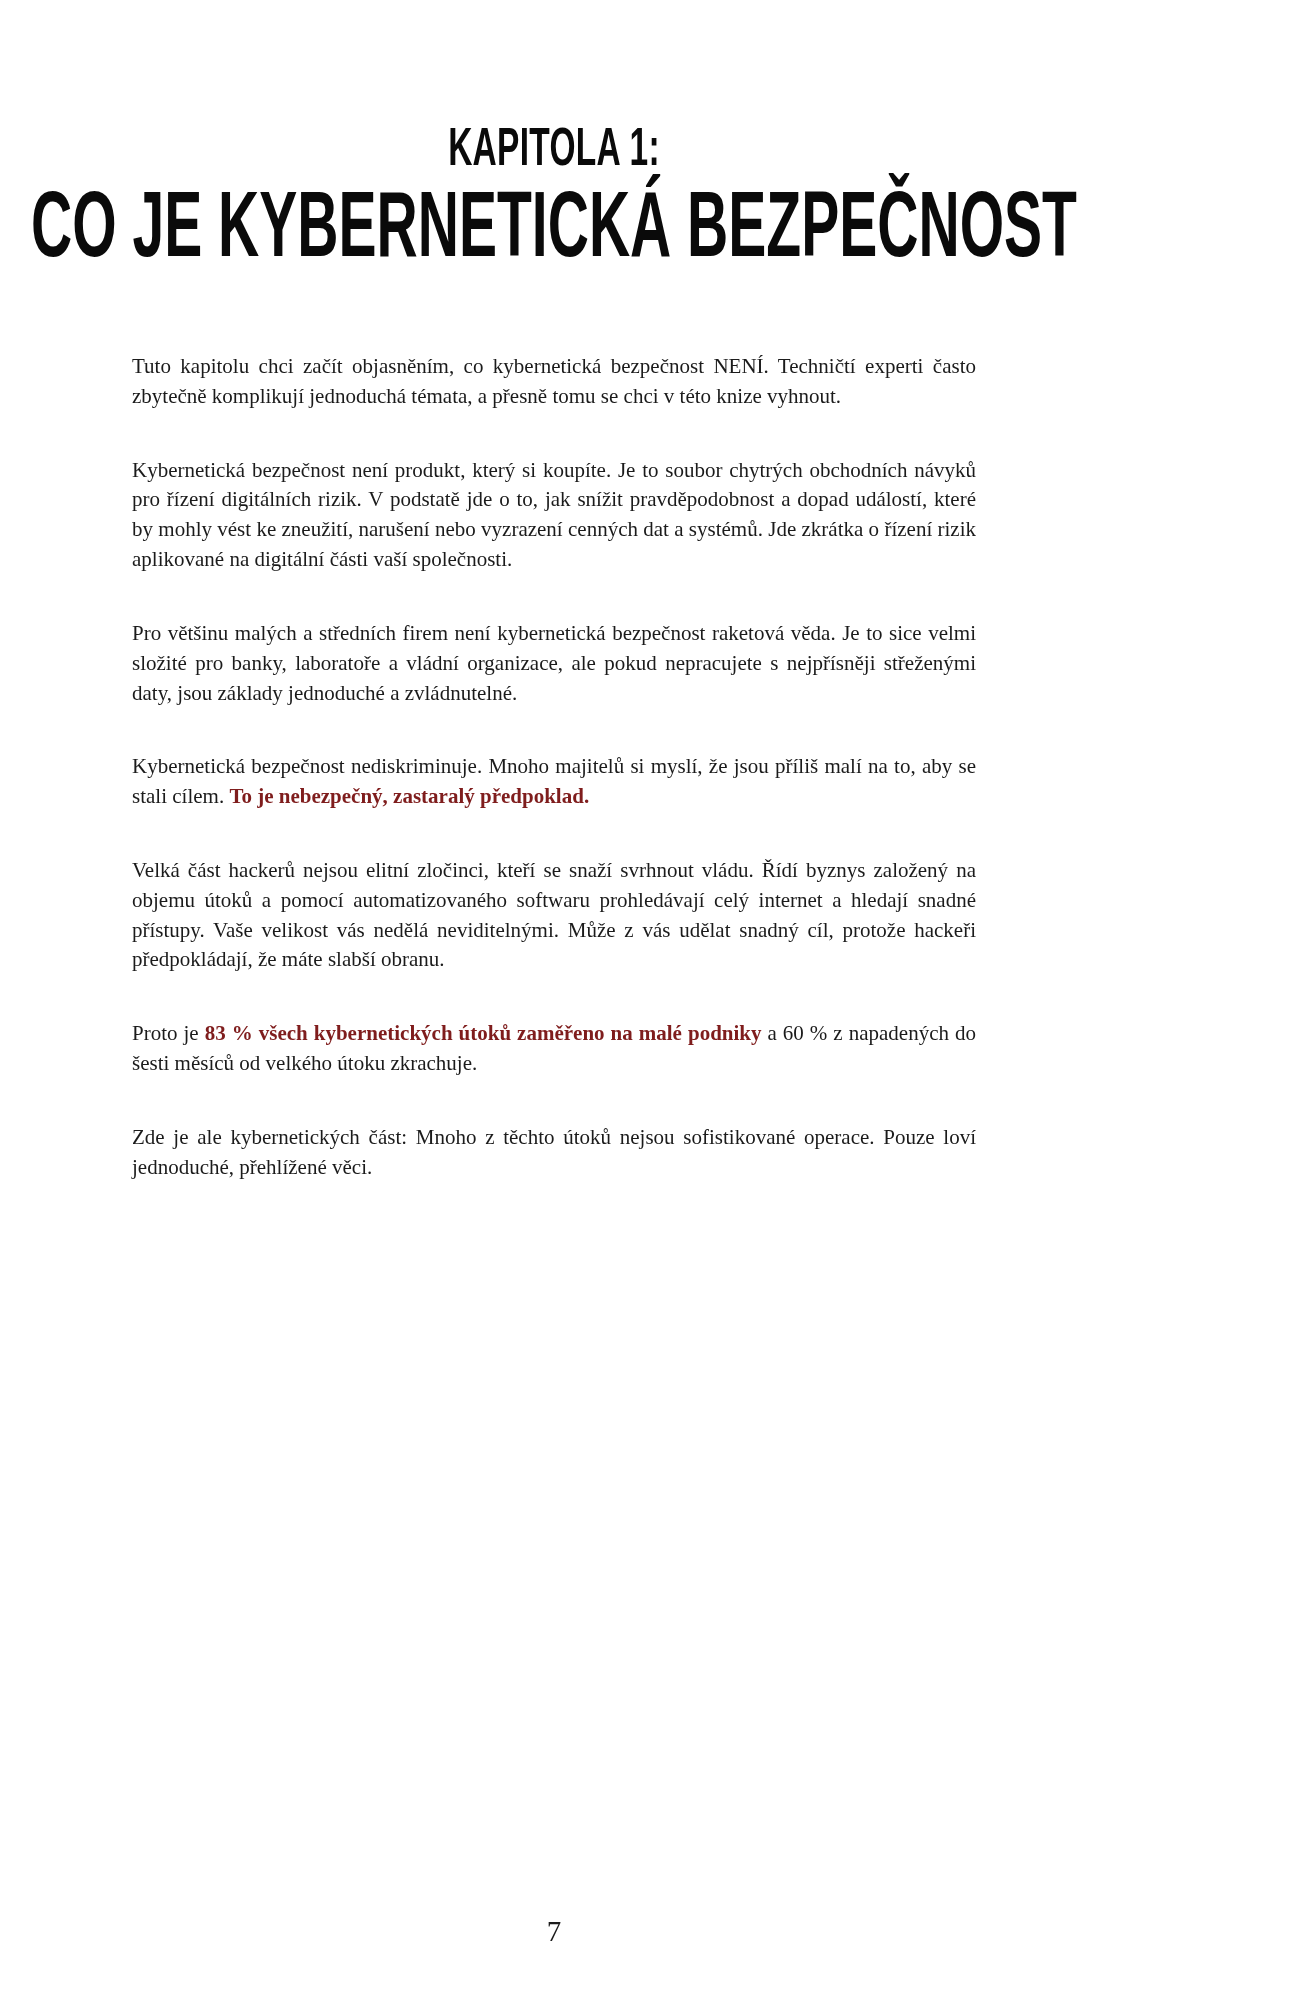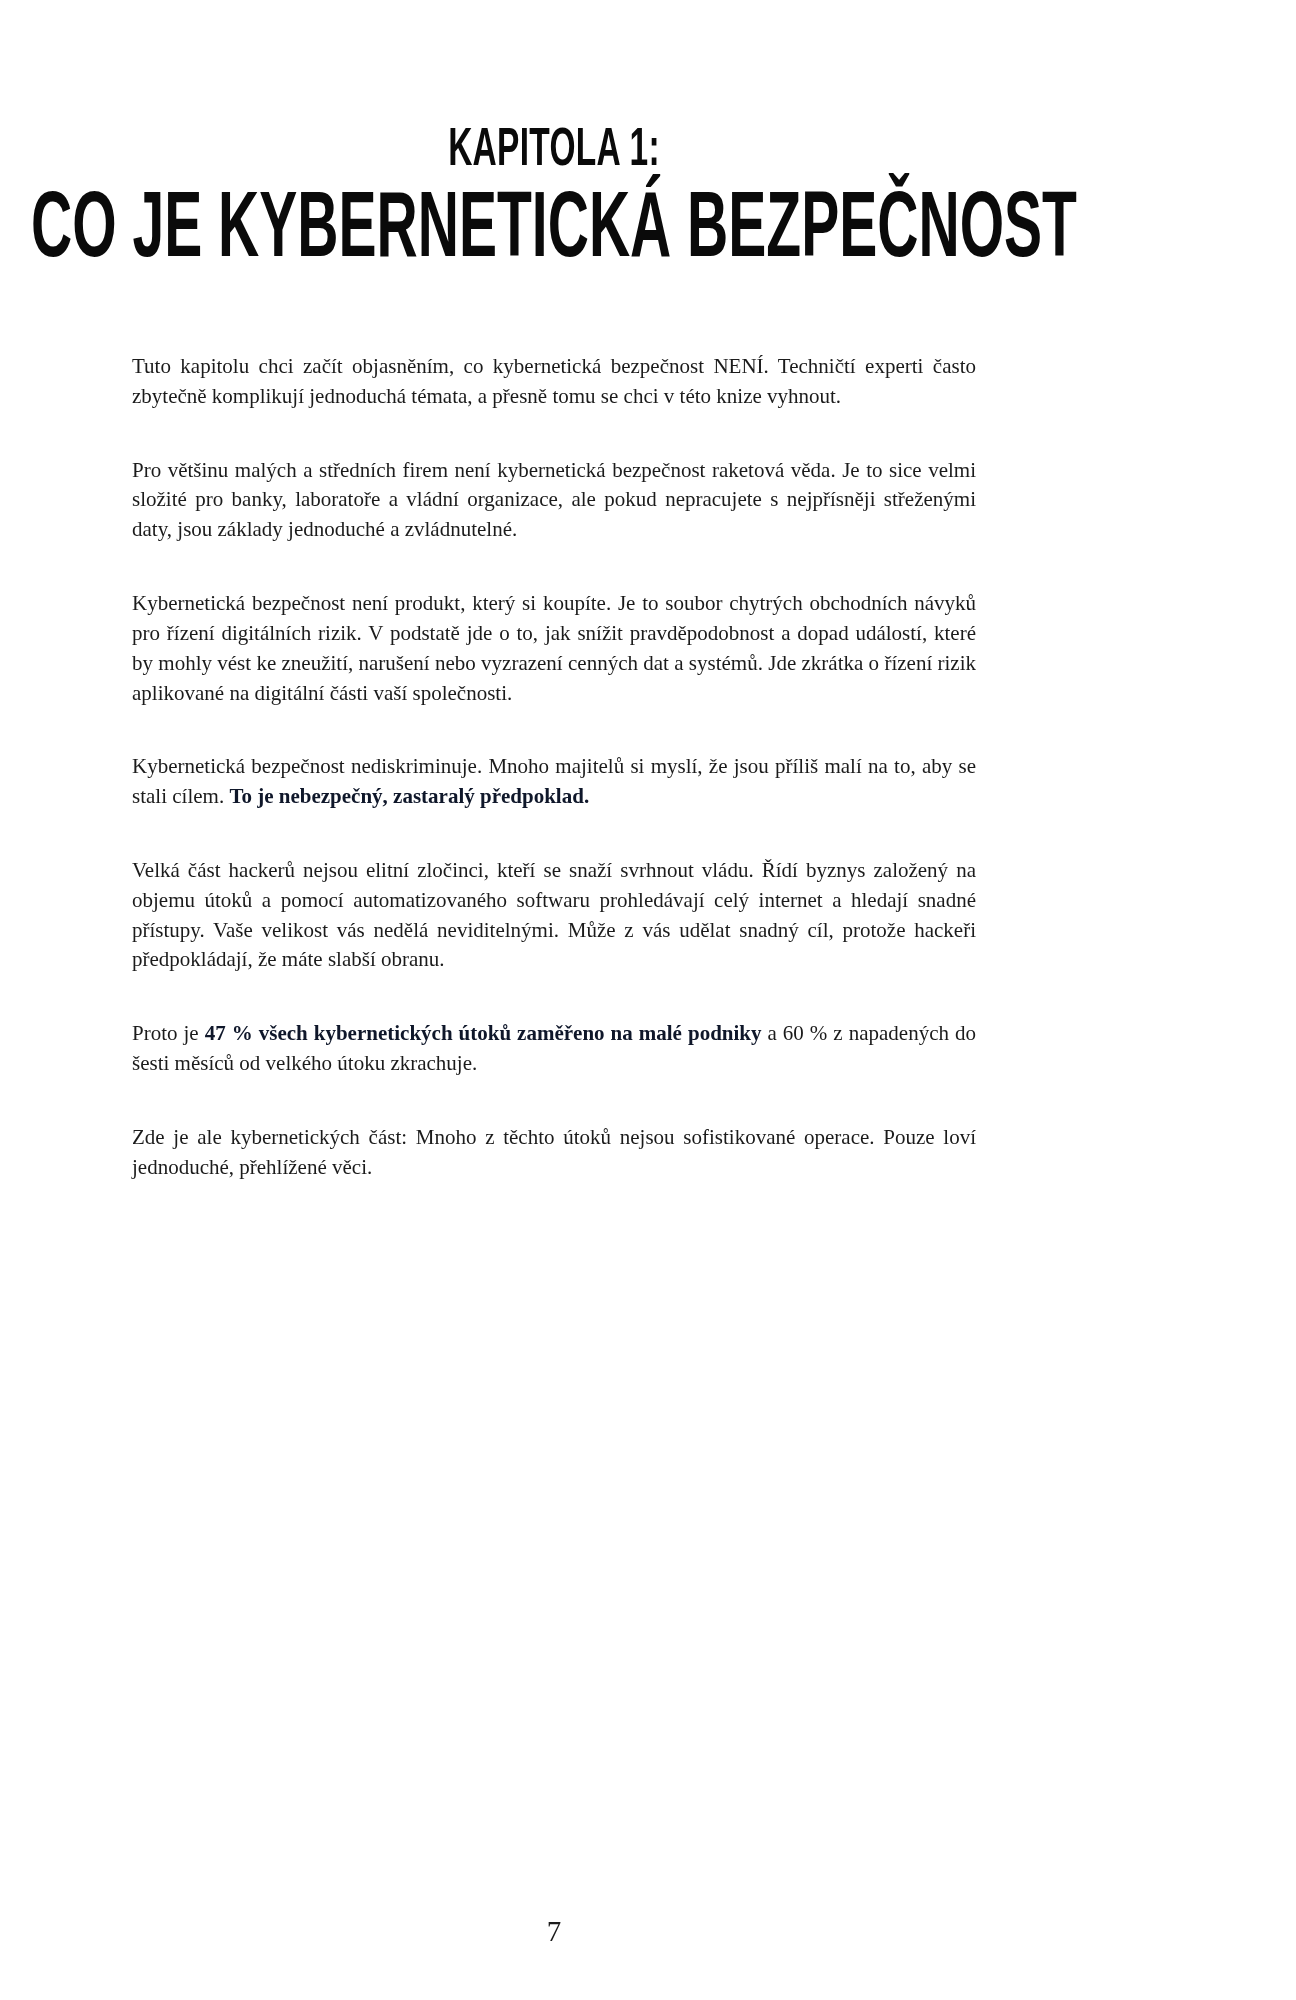--- a/index.html
+++ b/index.html
@@ -64,21 +64,21 @@
     line-height: 1.42;
   }
   .para {
     text-align: justify;
     text-justify: inter-word;
     margin-bottom: 44px;
     hyphens: none;
   }
   .para strong {
     font-weight: bold;
-    color: #0f172a;
+    color: #7f1d1d;
   }
   .page-number {
     position: absolute;
     bottom: 52px;
     left: 0;
     width: 100%;
     text-align: center;
     font-size: 29px;
     color: #1b1b1b;
   }
@@ -93,23 +93,23 @@
       <div class="kicker">KAPITOLA 1:</div>
     </div>
     <div class="title-wrap">
       <h1 class="title">CO JE KYBERNETICKÁ BEZPEČNOST</h1>
     </div>
   </header>
 
   <main class="body-text">
 
   <p class="para"><span>Tuto kapitolu chci začít objasněním, co kybernetická bezpečnost NENÍ. Techničtí experti často zbytečně komplikují jednoduchá témata, a přesně tomu se chci v této knize vyhnout.</span></p>
+      <p class="para"><span>Kybernetická bezpečnost není produkt, který si koupíte. Je to soubor chytrých obchodních návyků pro řízení digitálních rizik. V podstatě jde o to, jak snížit pravděpodobnost a dopad událostí, které by mohly vést ke zneužití, narušení nebo vyzrazení cenných dat a systémů. Jde zkrátka o řízení rizik aplikované na digitální části vaší společnosti.</span></p>
       <p class="para"><span>Pro většinu malých a středních firem není kybernetická bezpečnost raketová věda. Je to sice velmi složité pro banky, laboratoře a vládní organizace, ale pokud nepracujete s nejpřísněji střeženými daty, jsou základy jednoduché a zvládnutelné.</span></p>
-      <p class="para"><span>Kybernetická bezpečnost není produkt, který si koupíte. Je to soubor chytrých obchodních návyků pro řízení digitálních rizik. V podstatě jde o to, jak snížit pravděpodobnost a dopad událostí, které by mohly vést ke zneužití, narušení nebo vyzrazení cenných dat a systémů. Jde zkrátka o řízení rizik aplikované na digitální části vaší společnosti.</span></p>
       <p class="para"><span>Kybernetická bezpečnost nediskriminuje. Mnoho majitelů si myslí, že jsou příliš malí na to, aby se stali cílem. </span><strong>To je nebezpečný, zastaralý předpoklad.</strong></p>
       <p class="para"><span>Velká část hackerů nejsou elitní zločinci, kteří se snaží svrhnout vládu. Řídí byznys založený na objemu útoků a pomocí automatizovaného softwaru prohledávají celý internet a hledají snadné přístupy. Vaše velikost vás nedělá neviditelnými. Může z vás udělat snadný cíl, protože hackeři předpokládají, že máte slabší obranu.</span></p>
-      <p class="para"><span>Proto je </span><strong>47 % všech kybernetických útoků zaměřeno na malé podniky</strong><span> a 60 % z napadených do šesti měsíců od velkého útoku zkrachuje.</span></p>
+      <p class="para"><span>Proto je </span><strong>83 % všech kybernetických útoků zaměřeno na malé podniky</strong><span> a 60 % z napadených do šesti měsíců od velkého útoku zkrachuje.</span></p>
       <p class="para"><span>Zde je ale kybernetických část: Mnoho z těchto útoků nejsou sofistikované operace. Pouze loví jednoduché, přehlížené věci.</span></p>
     </main>
 
   <footer class="page-number">7</footer>
 
 </div>
 
 </body></html>

